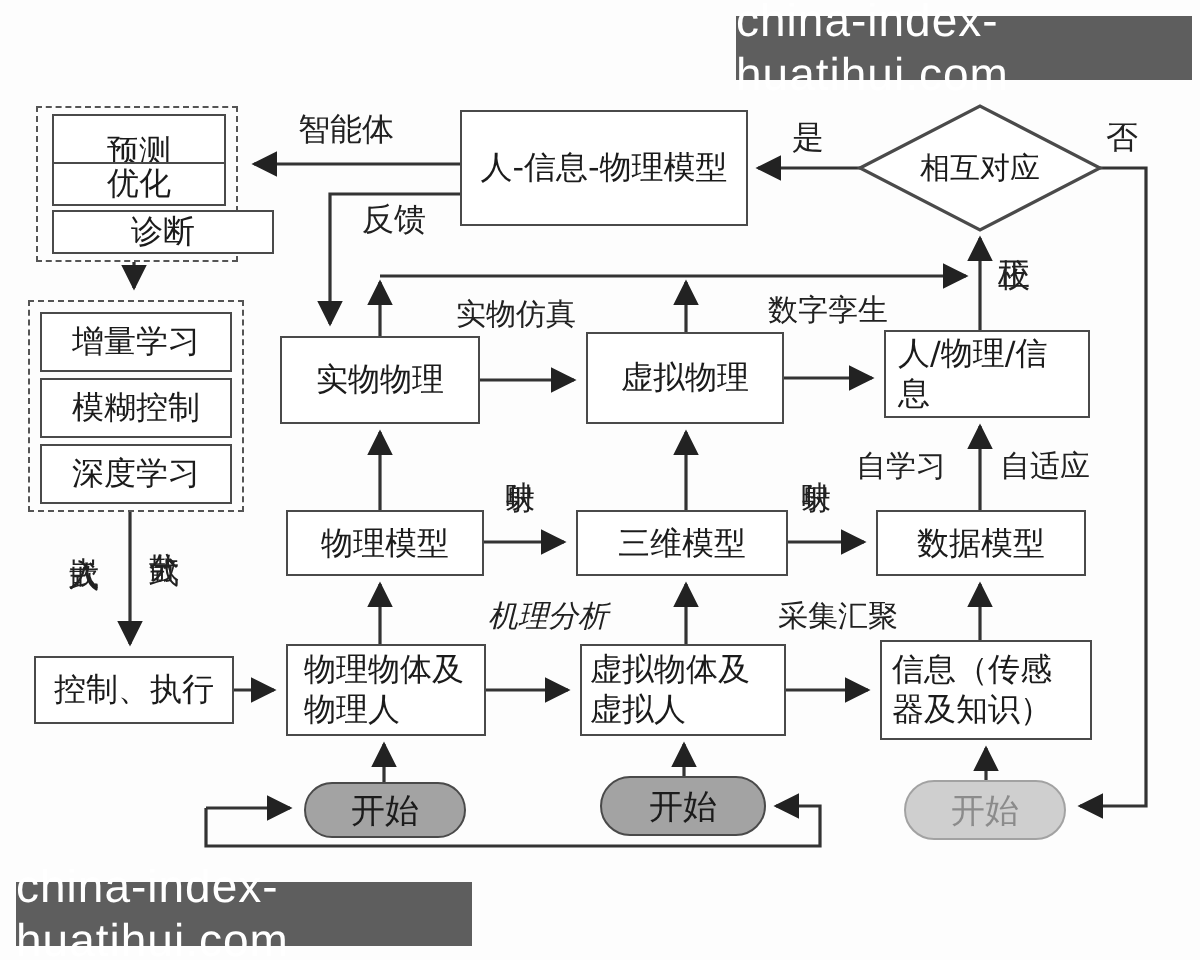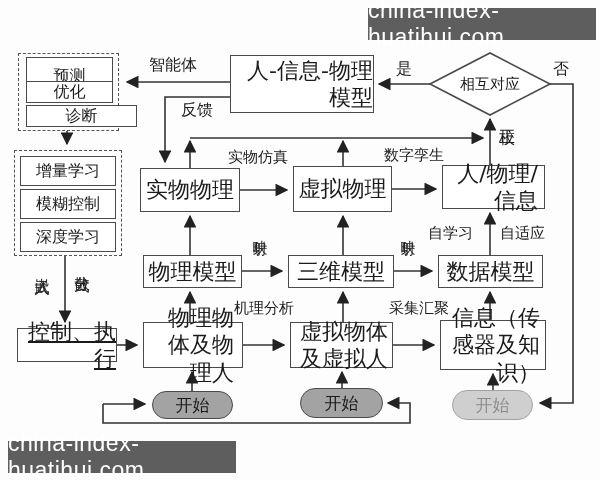--- a/index.html
+++ b/index.html
@@ -1,20 +1,20 @@
 <!DOCTYPE html>
 <html><head>
 <meta charset="utf-8">
 <style>
   html,body{margin:0;padding:0;}
   body{width:600px;height:480px;position:relative;background:#fdfdfd;
        font-family:"DejaVu Sans",sans-serif;color:#1b1b1b;overflow:hidden;}
   .abs{position:absolute;box-sizing:border-box;}
   .node{background:#fff;border:1.6px solid #4a4a4a;display:flex;align-items:center;
-        justify-content:center;text-align:right;font-size:22px;line-height:1.25;}
+        justify-content:center;text-align:left;font-size:16px;line-height:1.25;}
   .small-node{background:#fff;border:1.4px solid #4a4a4a;display:flex;align-items:center;
         justify-content:center;text-align:center;font-size:16px;}
   .dashed-group{border:1.6px dashed #555;background:transparent;}
   .oval{background:#a3a3a3;border:1.5px solid #4a4a4a;border-radius:16px;display:flex;
         align-items:center;justify-content:center;font-size:17px;}
   .faded{opacity:0.5;}
   .lbl{font-size:15px;white-space:nowrap;color:#212121;}
   .vlbl{writing-mode:vertical-rl;text-orientation:upright;font-size:16px;
         letter-spacing:1px;color:#212121;}
   .diamond-text{font-size:15px;text-align:center;}
@@ -107,33 +107,33 @@
 <div class="abs node" style="left:442px;top:165px;width:103px;height:44px;padding:0 6px;">人/物理/信息</div>
 
 <div class="abs node" style="left:143px;top:255px;width:99px;height:33px;">物理模型</div>
 <div class="abs node" style="left:288px;top:255px;width:106px;height:33px;">三维模型</div>
 <div class="abs node" style="left:438px;top:255px;width:105px;height:33px;">数据模型</div>
 
 <div class="abs node" style="left:143px;top:322px;width:100px;height:46px;padding:0 8px;">物理物体及物理人</div>
 <div class="abs node" style="left:290px;top:322px;width:103px;height:46px;padding:0 4px;">虚拟物体及虚拟人</div>
 <div class="abs node" style="left:440px;top:320px;width:106px;height:50px;padding:11px 5px;">信息（传感器及知识）</div>
 
-<div class="abs node" style="left:17px;top:328px;width:100px;height:34px;text-decoration:underline;">控制、执行</div>
+<div class="abs node" style="left:17px;top:328px;width:100px;height:34px;">控制、执行</div>
 
 <div class="abs oval" style="left:152px;top:391px;width:81px;height:28px;">开始</div>
 <div class="abs oval" style="left:300px;top:388px;width:83px;height:30px;">开始</div>
 <div class="abs oval faded" style="left:452px;top:390px;width:81px;height:30px;">开始</div>
 
 <div class="abs lbl" style="left:149px;top:55px;font-size:16px;">智能体</div>
 <div class="abs lbl" style="left:181px;top:100px;font-size:16px;">反馈</div>
 <div class="abs lbl" style="left:396px;top:59px;font-size:16px;">是</div>
 <div class="abs lbl" style="left:553px;top:59px;font-size:16px;">否</div>
 <div class="abs vlbl" style="left:496px;top:116px;height:48px;">校正</div>
 <div class="abs lbl" style="left:228px;top:148px;">实物仿真</div>
 <div class="abs lbl" style="left:384px;top:146px;">数字孪生</div>
 <div class="abs vlbl" style="left:250px;top:228px;height:42px;font-size:15px;">映射</div>
 <div class="abs vlbl" style="left:398px;top:228px;height:42px;font-size:15px;">映射</div>
 <div class="abs lbl" style="left:428px;top:224px;">自学习</div>
 <div class="abs lbl" style="left:500px;top:224px;">自适应</div>
-<div class="abs lbl" style="left:234px;top:299px;">机理分析</div>
+<div class="abs lbl" style="left:244px;top:299px;font-style:italic;">机理分析</div>
 <div class="abs lbl" style="left:389px;top:299px;">采集汇聚</div>
 <div class="abs vlbl" style="left:32px;top:266px;height:62px;font-size:15px;">嵌入式</div>
 <div class="abs vlbl" style="left:72px;top:264px;height:62px;font-size:15px;">分散式</div>
 
 </body></html>

